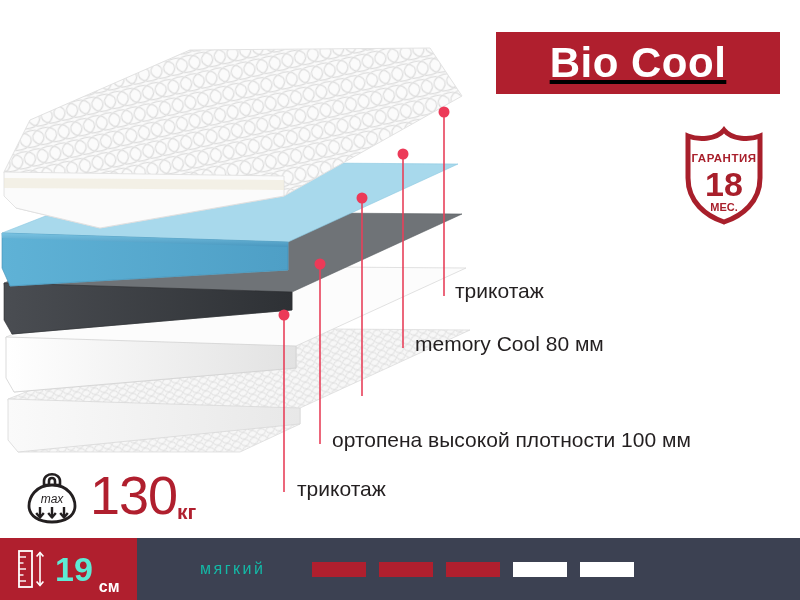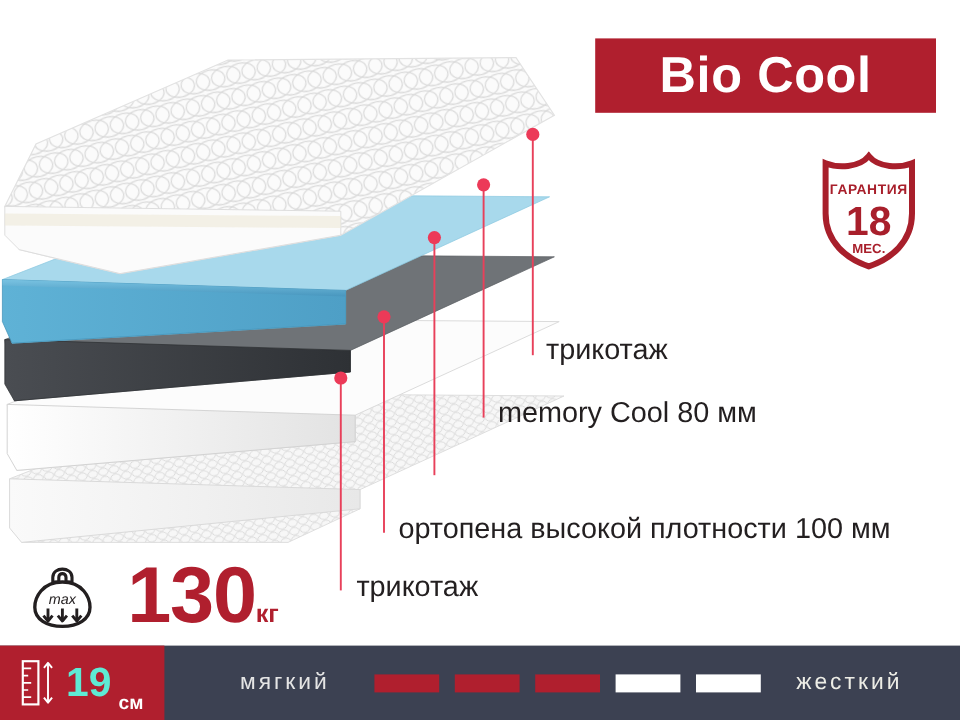--- a/index.html
+++ b/index.html
@@ -14,21 +14,21 @@
     width: 800px; height: 600px;
     background: #ffffff;
   }
 
   
   #brand-block {
     position: absolute;
     left: 496px; top: 32px;
     width: 284px; height: 62px;
     background: var(--brand, #B01F2E);
-    display: flex; align-items: center; justify-content: center;
+    display: flex; align-items: center; justify-content: center; text-decoration: underline;
   }
   #brand-title {
     color: #ffffff;
     font-size: 42px;
     font-weight: bold;
     letter-spacing: 0.5px;
     line-height: 1;
     white-space: nowrap;
   }
 
@@ -48,21 +48,21 @@
   
   #mattress { position: absolute; left: 0; top: 0; width: 520px; height: 500px; }
   #mattress svg { display: block; }
 
   
   #leaders { position: absolute; left: 0; top: 0; width: 800px; height: 540px; pointer-events: none; }
 
   
   .layer-label {
     position: absolute;
-    font-size: 24px;
+    font-size: 21px;
     color: #231f20;
     white-space: nowrap;
     line-height: 1;
   }
   #label-0 { left: 455px; top: 280px; }
   #label-1 { left: 415px; top: 333px; }
   #label-2 { left: 373px; top: 381px; }
   #label-3 { left: 332px; top: 429px; }
   #label-4 { left: 297px; top: 478px; }
 
@@ -70,23 +70,23 @@
   #max-weight {
     position: absolute;
     left: 26px; top: 461px;
     height: 68px;
     display: flex; align-items: center;
   }
   #kettlebell-icon { width: 52px; height: 60px; font-style: italic; }
   #kettlebell-icon svg { display: block; }
   #weight-value {
     color: var(--brand, #B01F2E);
-    font-size: 66px; font-weight: bold;
+    font-size: 54px; font-weight: normal;
     line-height: 1;
-    margin-left: 28px;
+    margin-left: 12px;
     letter-spacing: -1px;
   }
   #weight-unit {
     color: var(--brand, #B01F2E);
     font-size: 21px; font-weight: bold;
     margin-left: 0;
     align-self: flex-end;
     padding-bottom: 5px;
   }
 
@@ -115,21 +115,21 @@
     color: #ffffff; font-size: 16px; font-weight: bold;
     margin-left: 6px; align-self: flex-end; padding-bottom: 4px;
   }
   #firmness-scale {
     flex: 1; height: 62px;
     display: flex; align-items: center;
     position: relative;
   }
   #soft-label {
     position: absolute; left: 63px;
-    color: #e5e5e5; font-size: 19px;
+    color: #14b8a6; font-size: 16px;
     letter-spacing: 2.5px;
   }
   #hard-label {
     position: absolute; right: 48px;
     color: #EDEDE6; font-size: 19px;
     letter-spacing: 2.5px;
   }
   #firmness-bars {
     position: absolute; left: 175px;
     display: flex; gap: 13px;
@@ -298,18 +298,17 @@
 
     <div id="firmness-scale">
       <span id="soft-label">мягкий</span>
       <div id="firmness-bars">
         <span class="firm-seg on"></span>
         <span class="firm-seg on"></span>
         <span class="firm-seg on"></span>
         <span class="firm-seg off"></span>
         <span class="firm-seg off"></span>
       </div>
-      <span id="hard-label">жесткий</span>
     </div>
 
   </div>
 
 </div>
 
 </body></html>

